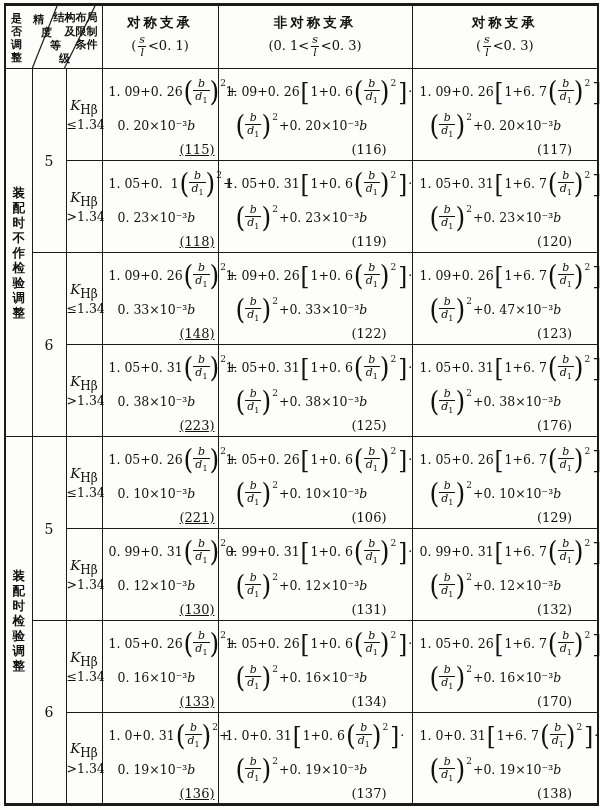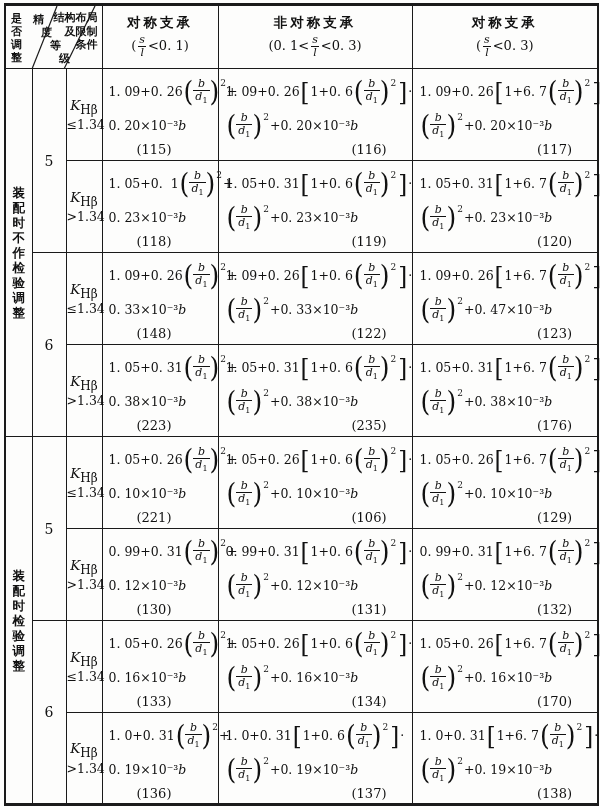--- a/index.html
+++ b/index.html
@@ -48,23 +48,23 @@
   .cond{text-align:center;font-size:12.5px;}
   .cond .kline{line-height:16px;}
   .cond .kline i{font-size:13.5px;}
   .cond .kline sub{font-size:12px;}
   .cond .rline{line-height:15px;white-space:pre;}
 
   
   .fcell{vertical-align:top;padding:5px 3px 0 7px;font-size:12.5px;}
   .c4{padding-left:6px;}
   .fl{white-space:pre;line-height:36px;height:36px;overflow:visible;}
-  .fl2{white-space:pre;line-height:32px;height:32px;}
+  .fl2{white-space:pre;line-height:32px;height:32px;margin-left:9px;}
   .eqn{font-size:13px;line-height:16px;white-space:pre;}
-  .c4 .eqn{text-align:left;padding-left:28px;}
+  .c4 .eqn{text-align:right;padding-left:28px;text-decoration:underline;}
   .c5 .eqn,.c6 .eqn{text-align:right;padding-right:22px;}
 
   
   .fr{display:inline-flex;align-items:center;vertical-align:middle;margin:0 1px;}
   .p{font-size:25px;line-height:0.9;font-weight:400;transform:scaleY(1.08);display:inline-block;}
   .fs{display:inline-flex;flex-direction:column;align-items:center;
       font-size:11px;line-height:12px;}
   .fs .nu{padding:0 2px;}
   .fs .de{border-top:1px solid #111;padding:0 2px;}
   .s2{font-size:9px;display:inline-block;transform:translateY(-10px);margin-left:1px;}
@@ -208,21 +208,21 @@
             <div class="rline">&gt;1.34</div>
           </td>
           <td class="fcell c4">
             <div class="fl">1. 05+0. 31<span class="fr"><span class="p">(</span><span class="fs"><span class="nu"><i>b</i></span><span class="de"><i>d</i><sub style="font-size:8px">1</sub></span></span><span class="p">)</span><sup class="s2">2</sup></span>+</div>
             <div class="fl2">0. 38×10⁻³<i>b</i></div>
             <div class="eqn">(223)</div>
           </td>
           <td class="fcell c5">
             <div class="fl">1. 05+0. 31<span class="br">[</span>1+0. 6<span class="fr"><span class="p">(</span><span class="fs"><span class="nu"><i>b</i></span><span class="de"><i>d</i><sub style="font-size:8px">1</sub></span></span><span class="p">)</span><sup class="s2">2</sup></span><span class="br">]</span>·</div>
             <div class="fl2"><span class="fr"><span class="p">(</span><span class="fs"><span class="nu"><i>b</i></span><span class="de"><i>d</i><sub style="font-size:8px">1</sub></span></span><span class="p">)</span><sup class="s2">2</sup></span>+0. 38×10⁻³<i>b</i></div>
-            <div class="eqn">(235)</div>
+            <div class="eqn">(125)</div>
           </td>
           <td class="fcell c6">
             <div class="fl">1. 05+0. 31<span class="br">[</span>1+6. 7<span class="fr"><span class="p">(</span><span class="fs"><span class="nu"><i>b</i></span><span class="de"><i>d</i><sub style="font-size:8px">1</sub></span></span><span class="p">)</span><sup class="s2">2</sup></span><span class="br">]</span>·</div>
             <div class="fl2"><span class="fr"><span class="p">(</span><span class="fs"><span class="nu"><i>b</i></span><span class="de"><i>d</i><sub style="font-size:8px">1</sub></span></span><span class="p">)</span><sup class="s2">2</sup></span>+0. 38×10⁻³<i>b</i></div>
             <div class="eqn">(176)</div>
           </td>
         </tr>
         <tr class="drow">
           <td class="blk" rowspan="4">
             <div class="vchars cjk">

